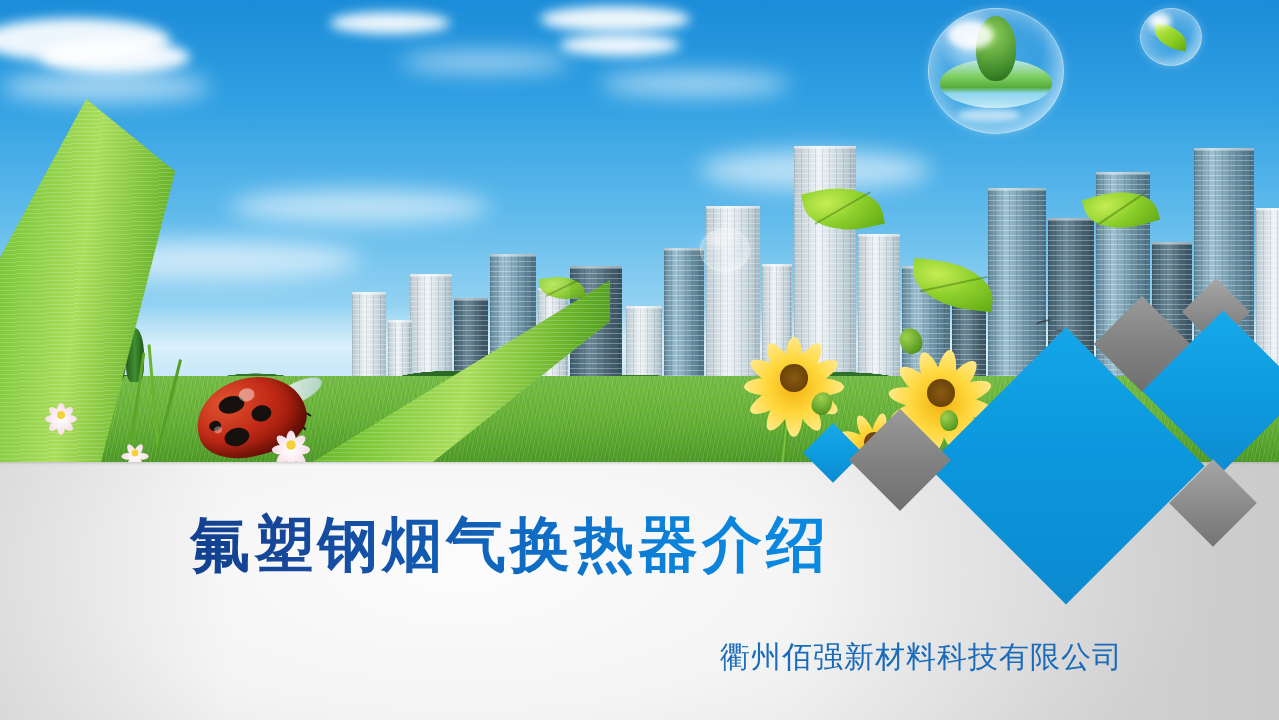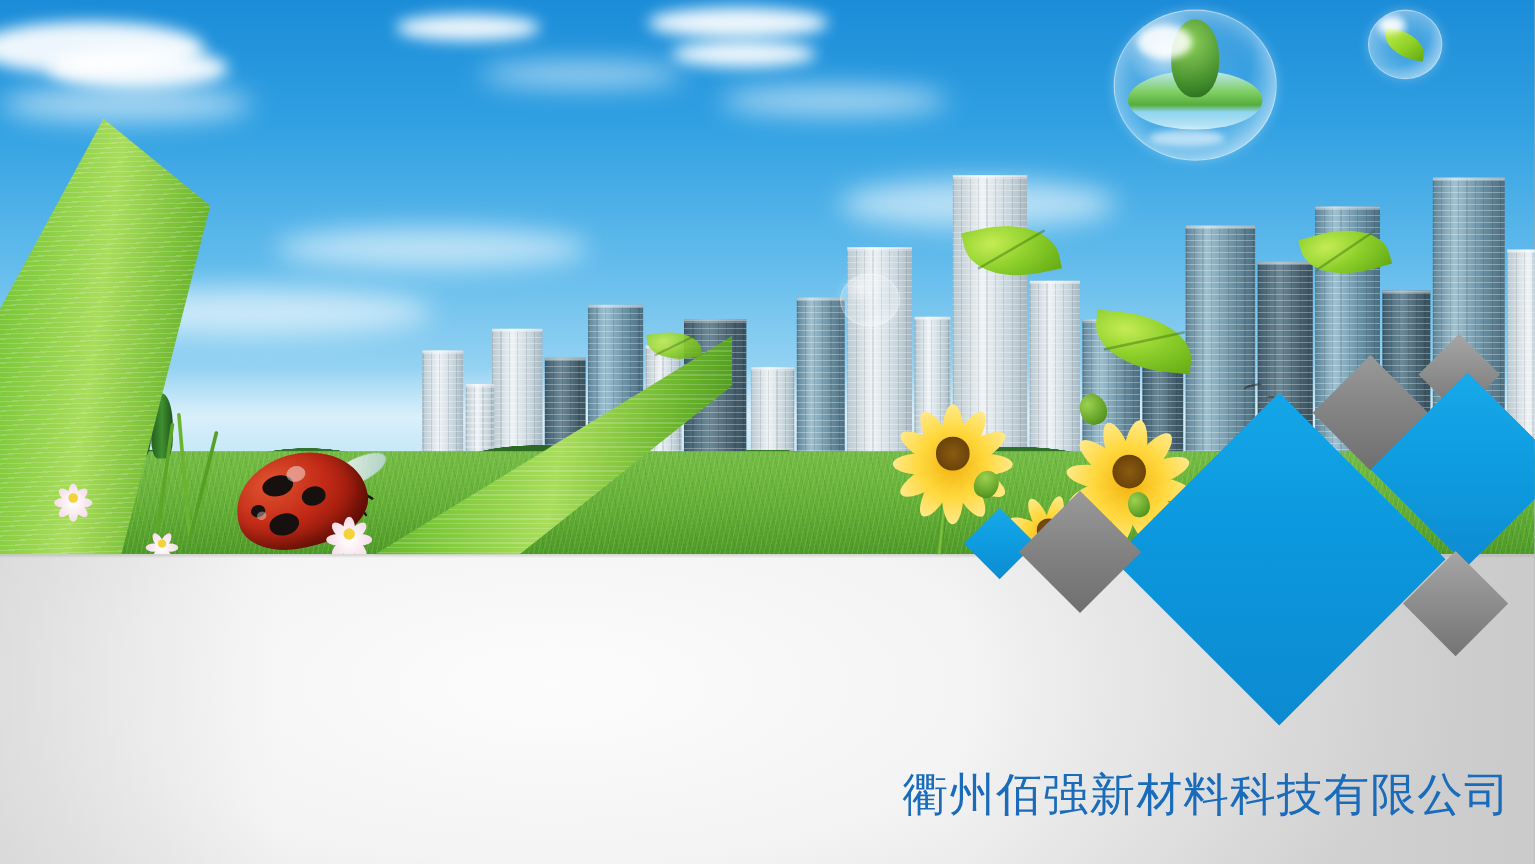--- a/index.html
+++ b/index.html
@@ -121,22 +121,22 @@
   
   .title{
     position:absolute;left:190px;top:511px;
     font-size:60px;font-weight:bold;letter-spacing:4px;line-height:1.12;
     background:linear-gradient(100deg,#12408f 0%,#16479a 16%,#1356ad 34%,#0f6ec6 56%,#0c82d9 76%,#0a8ae2 100%);
     -webkit-background-clip:text;background-clip:text;color:transparent;
     -webkit-text-fill-color:transparent;
     white-space:nowrap;
   }
   .subtitle{
-    position:absolute;left:752px;top:637px;
-    font-size:38px;font-weight:normal;letter-spacing:1px;color:#1a6cbb;white-space:nowrap;
+    position:absolute;left:720px;top:637px;
+    font-size:30px;font-weight:normal;letter-spacing:1px;color:#1a6cbb;white-space:nowrap;
   }
 </style>
 </head>
 <body>
 
 <div class="slide">
 
   <div class="photo">
 
     <div class="sky"></div>
@@ -335,15 +335,16 @@
   </div>
 
   <div style="position:absolute;left:0;top:0;width:1279px;height:720px;pointer-events:none;">
     <div class="dia blue" style="left:968px;top:368px;width:196px;height:196px;"></div>
     <div class="dia blue2" style="left:1166px;top:334px;width:114px;height:114px;"></div>
     <div class="dia blue2" style="left:812px;top:432px;width:42px;height:42px;"></div>
     <div class="dia gray" style="left:864px;top:424px;width:72px;height:72px;"></div>
     <div class="dia gray2" style="left:1182px;top:472px;width:62px;height:62px;"></div>
   </div>
 
+  <div class="title">氟塑钢烟气换热器介绍</div>
   <div class="subtitle">衢州佰强新材料科技有限公司</div>
 
 </div>
 
 </body></html>

